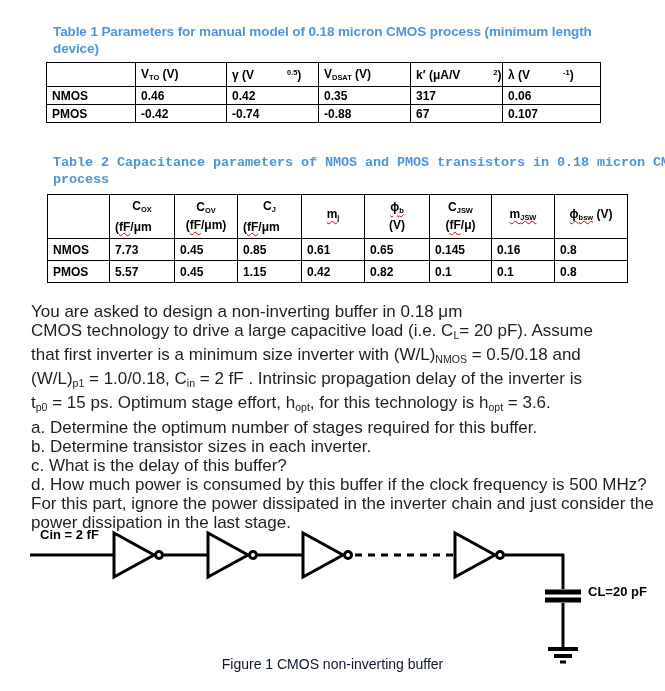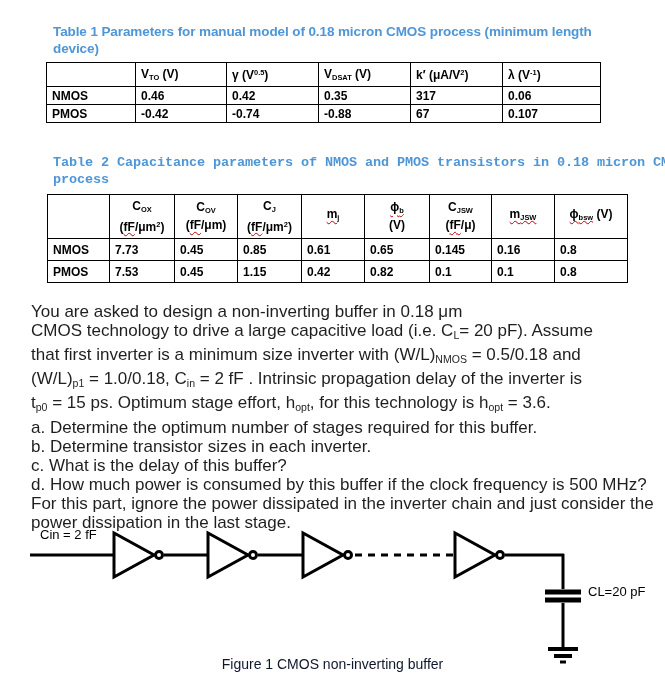--- a/index.html
+++ b/index.html
@@ -18,31 +18,31 @@
   table.doc td{
     border:1.5px solid #000;font-size:12px;font-weight:700;
     padding:0 5px;vertical-align:middle;overflow:hidden;white-space:nowrap;
   }
   table.t1 tr.hdr{height:24px;}
   table.t1 tr.data{height:18px;}
   table.t2 tr.hdr{height:44px;}
   table.t2 tr.data{height:22px;}
   table.t2 tr.hdr td{text-align:center;line-height:15px;}
   sub{font-size:0.62em;vertical-align:-0.3em;letter-spacing:0;}
-  sup{font-size:0.62em;vertical-align:0.5em;}
+  sup{font-size:0.62em;vertical-align:0.5em;margin-left:33px;}
   .sq{
     text-decoration-line:underline;text-decoration-style:wavy;
     text-decoration-color:#C00000;text-decoration-thickness:1px;
     text-underline-offset:2px;
   }
   
   .para{font-size:17px;line-height:19px;color:#1f1f1f;}
   .para .pline{white-space:nowrap;}
   
-  .fig-label{font-size:13px;font-weight:400;color:#000;white-space:nowrap;}
+  .fig-label{font-size:13px;font-weight:700;color:#000;white-space:nowrap;}
   .fig-caption{
     width:665px;text-align:center;font-size:14px;color:#0f172a;white-space:nowrap;
   }
   svg line,svg polygon{stroke:#000;}
 </style>
 </head>
 <body>
 
 <div class="page">
 
@@ -117,21 +117,21 @@
         <td>0.45</td>
         <td>0.85</td>
         <td>0.61</td>
         <td>0.65</td>
         <td>0.145</td>
         <td>0.16</td>
         <td>0.8</td>
       </tr>
       <tr class="data">
         <td>PMOS</td>
-        <td>7.53</td>
+        <td>5.57</td>
         <td>0.45</td>
         <td>1.15</td>
         <td>0.42</td>
         <td>0.82</td>
         <td>0.1</td>
         <td>0.1</td>
         <td>0.8</td>
       </tr>
     </tbody>
   </table>

